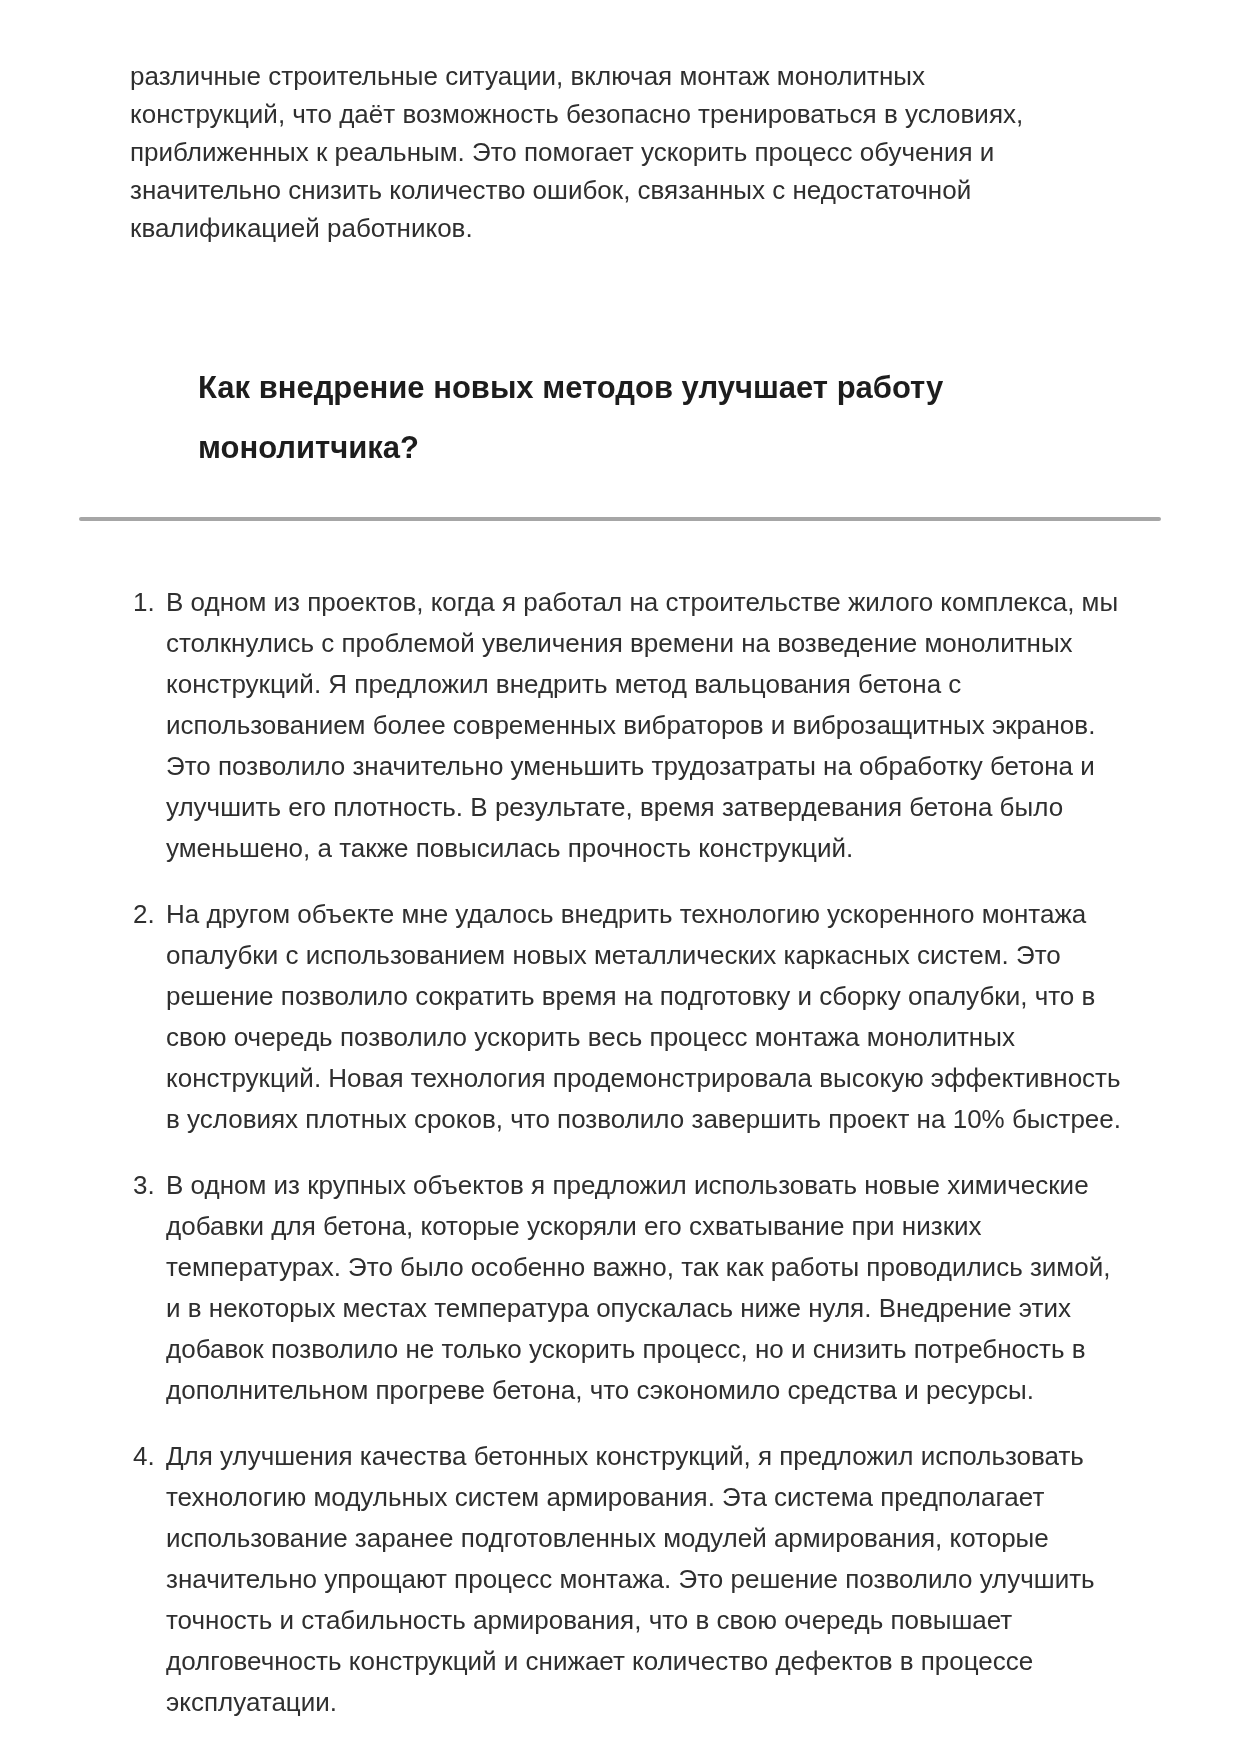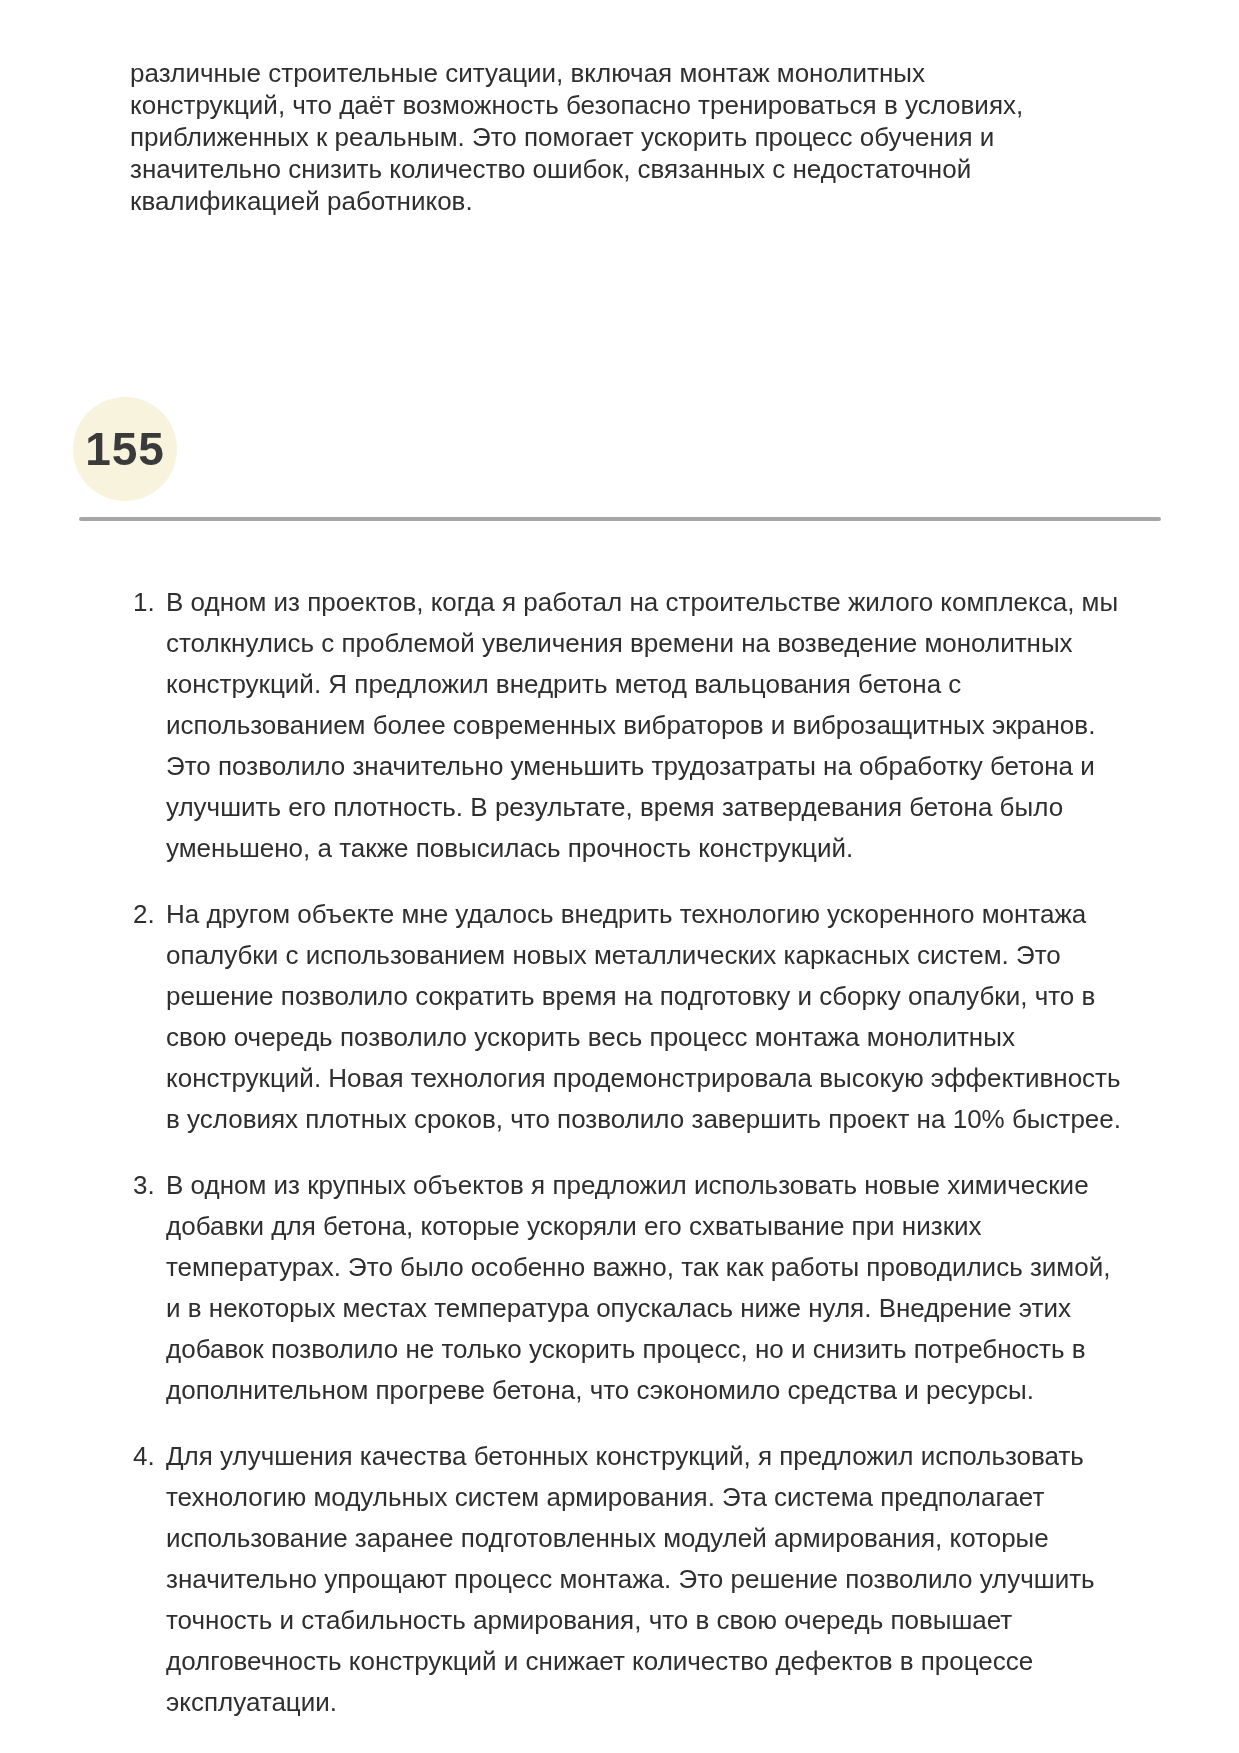--- a/index.html
+++ b/index.html
@@ -16,21 +16,21 @@
     font-family: "Liberation Sans", "DejaVu Sans", sans-serif;
     color: var(--body-text, #2f2f2f);
     overflow: hidden;
   }
   .intro {
     position: absolute;
     top: 57px;
     left: 130px;
     width: 905px;
     font-size: 26px;
-    line-height: 32px;
+    line-height: 38px;
     margin: 0;
   }
   .question-number-badge {
     position: absolute;
     top: 397px;
     left: 73px;
     width: 104px;
     height: 104px;
     border-radius: 50%;
     background: var(--badge-bg, #f8f3dd);
@@ -82,24 +82,22 @@
     margin-bottom: 0;
   }
 </style>
 </head>
 <body>
 
 <div class="page">
 
   <p class="intro">различные строительные ситуации, включая монтаж монолитных конструкций, что даёт возможность безопасно тренироваться в условиях, приближенных к реальным. Это помогает ускорить процесс обучения и значительно снизить количество ошибок, связанных с недостаточной квалификацией работников.</p>
 
-  <div class="question-number-badge">
-    <span>155</span>
-  </div>
 
+  <h2 class="question-title">Как внедрение новых методов улучшает работу монолитчика?</h2>
 
   <div class="section-divider"></div>
 
   <div class="answers">
     <ol>
       <li>В одном из проектов, когда я работал на строительстве жилого комплекса, мы столкнулись с проблемой увеличения времени на возведение монолитных конструкций. Я предложил внедрить метод вальцования бетона с использованием более современных вибраторов и виброзащитных экранов. Это позволило значительно уменьшить трудозатраты на обработку бетона и улучшить его плотность. В результате, время затвердевания бетона было уменьшено, а также повысилась прочность конструкций.</li>
       <li>На другом объекте мне удалось внедрить технологию ускоренного монтажа опалубки с использованием новых металлических каркасных систем. Это решение позволило сократить время на подготовку и сборку опалубки, что в свою очередь позволило ускорить весь процесс монтажа монолитных конструкций. Новая технология продемонстрировала высокую эффективность в условиях плотных сроков, что позволило завершить проект на 10% быстрее.</li>
       <li>В одном из крупных объектов я предложил использовать новые химические добавки для бетона, которые ускоряли его схватывание при низких температурах. Это было особенно важно, так как работы проводились зимой, и в некоторых местах температура опускалась ниже нуля. Внедрение этих добавок позволило не только ускорить процесс, но и снизить потребность в дополнительном прогреве бетона, что сэкономило средства и ресурсы.</li>
       <li>Для улучшения качества бетонных конструкций, я предложил использовать технологию модульных систем армирования. Эта система предполагает использование заранее подготовленных модулей армирования, которые значительно упрощают процесс монтажа. Это решение позволило улучшить точность и стабильность армирования, что в свою очередь повышает долговечность конструкций и снижает количество дефектов в процессе эксплуатации.</li>
     </ol>

